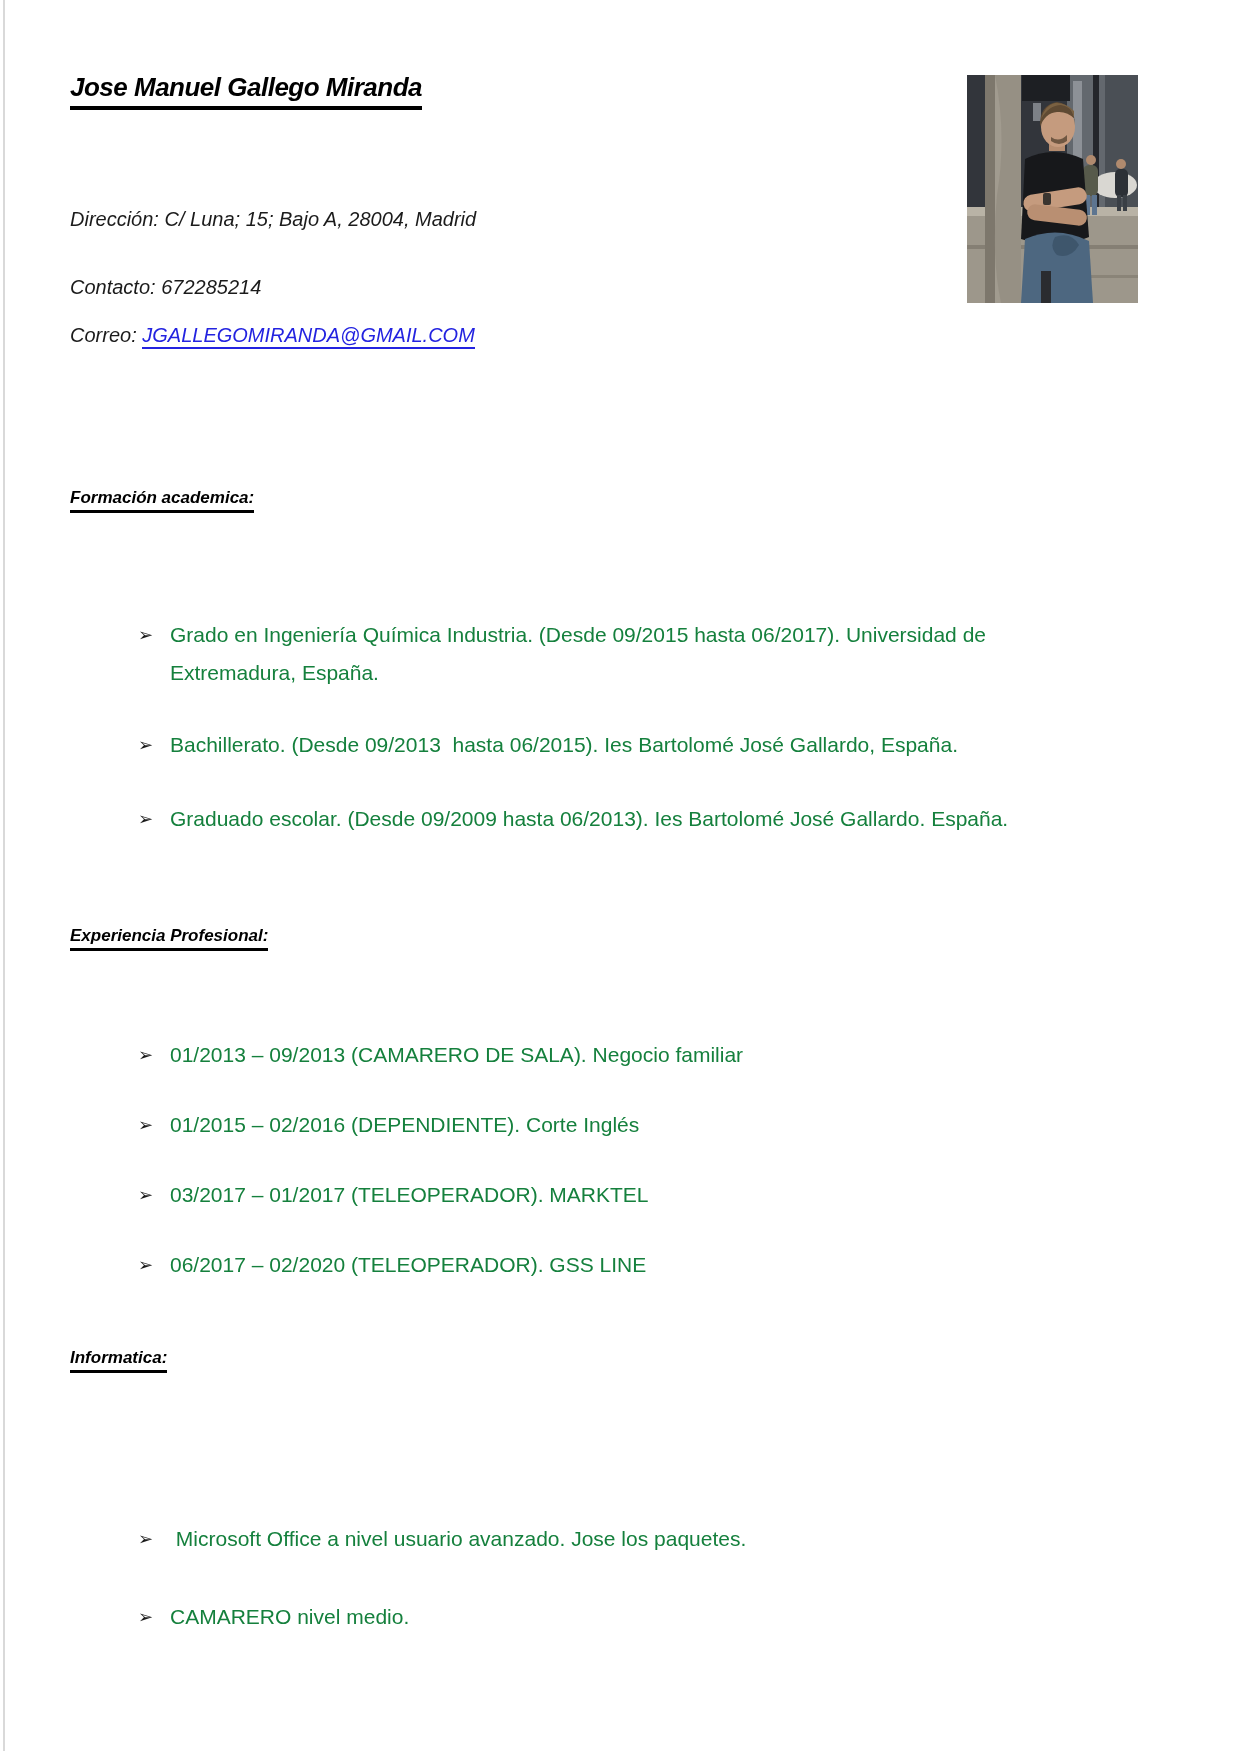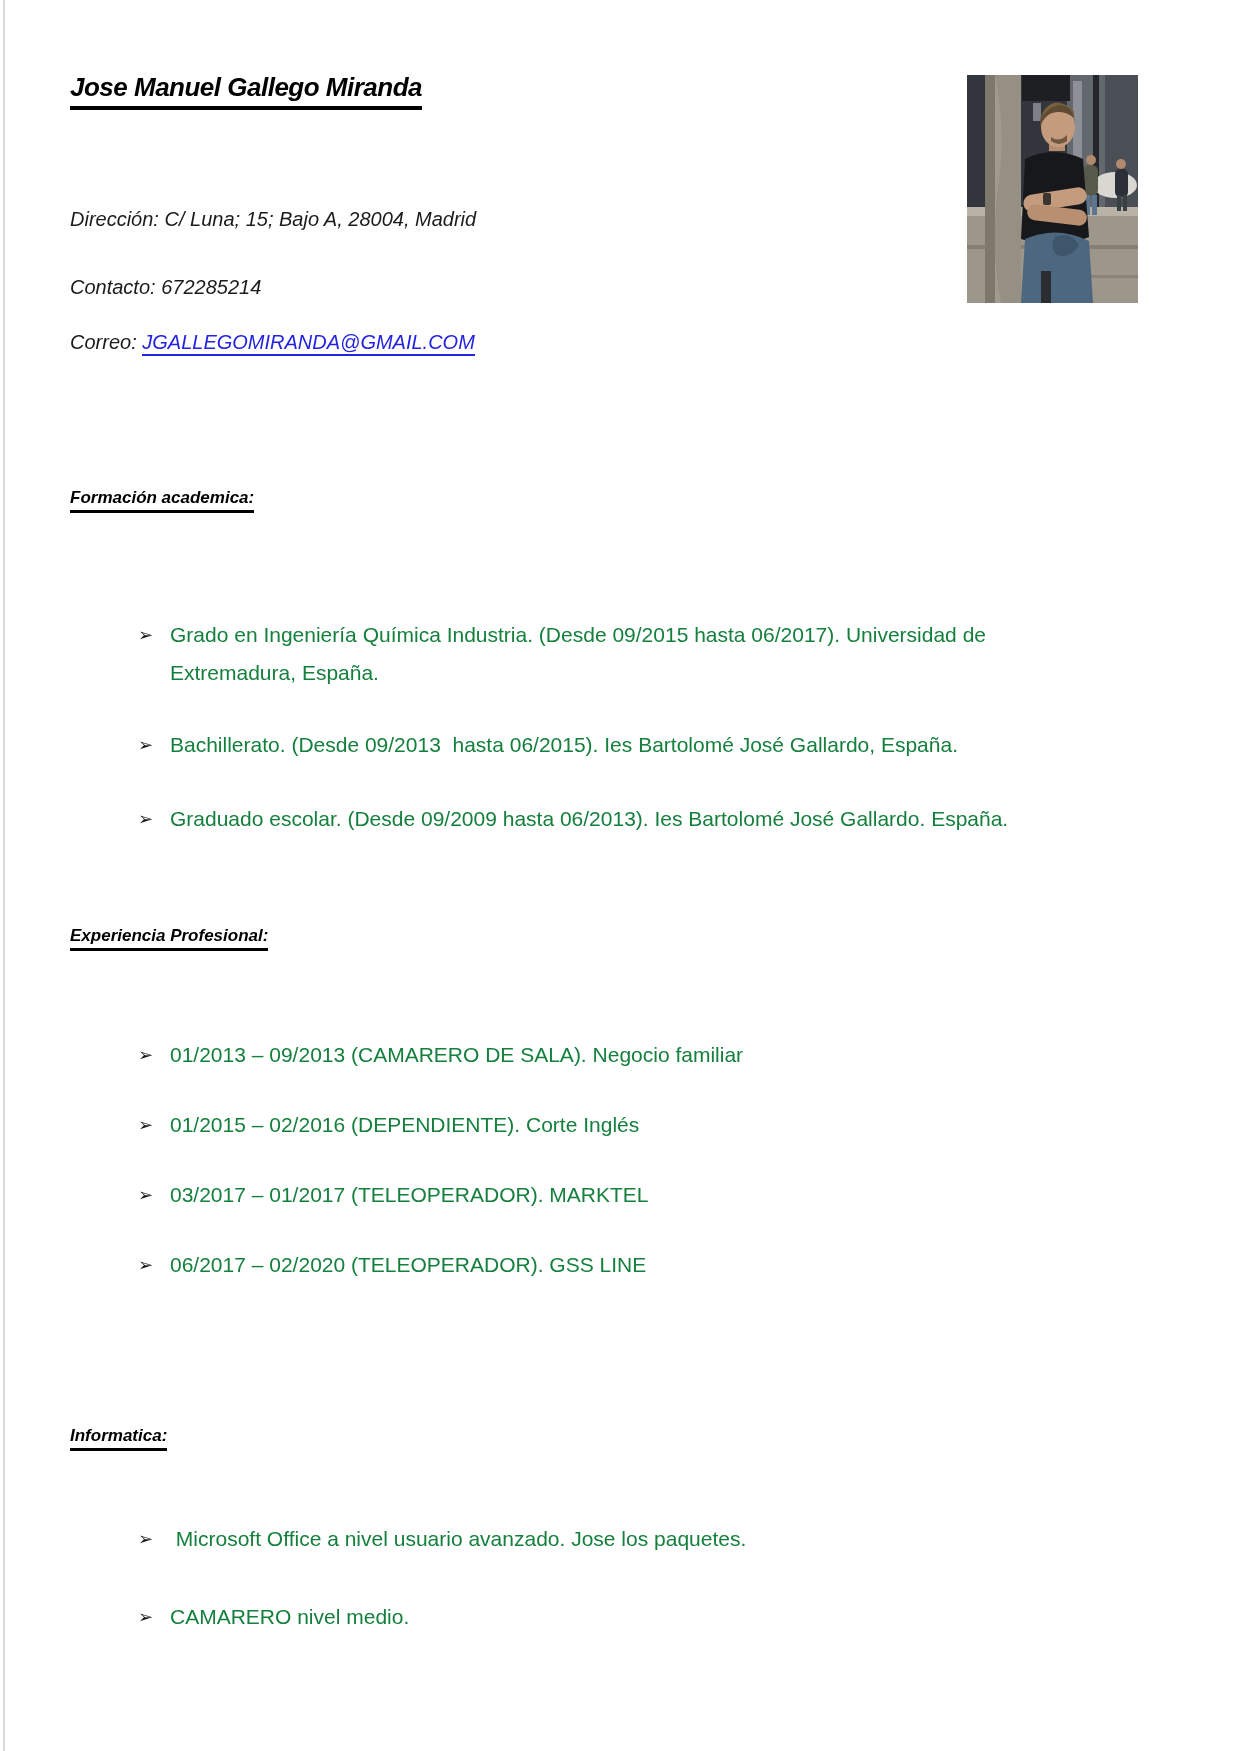--- a/index.html
+++ b/index.html
@@ -41,42 +41,42 @@
     position: absolute;
     left: 70px;
     font-size: 20px;
     font-style: italic;
     line-height: 26px;
     white-space: pre;
     color: #1b1b1b;
   }
   .contact-address { top: 206px; }
   .contact-phone   { top: 274px; }
-  .contact-email   { top: 329px; }
+  .contact-email   { top: 322px; }
   .email-link {
     font-style: italic;
     text-decoration: none;
     border-bottom: 2px solid #2323e0;
     padding-bottom: 1px;
     cursor: pointer;
   }
   .section-heading {
     position: absolute;
     left: 70px;
     font-size: 17px;
     font-weight: bold;
     font-style: italic;
     color: #000000;
     border-bottom: 3px solid #000000;
     padding-bottom: 2px;
     white-space: nowrap;
   }
   .heading-1 { top: 488px; }
   .heading-2 { top: 906px; margin-top: 20px; }
-  .heading-3 { top: 1426px; }
+  .heading-3 { top: 1348px; }
   .bullet {
     position: absolute;
     left: 138px;
     display: flex;
     align-items: flex-start;
     width: 965px;
   }
   .bullet-glyph {
     flex: 0 0 32px;
     font-family: "DejaVu Sans", sans-serif;

